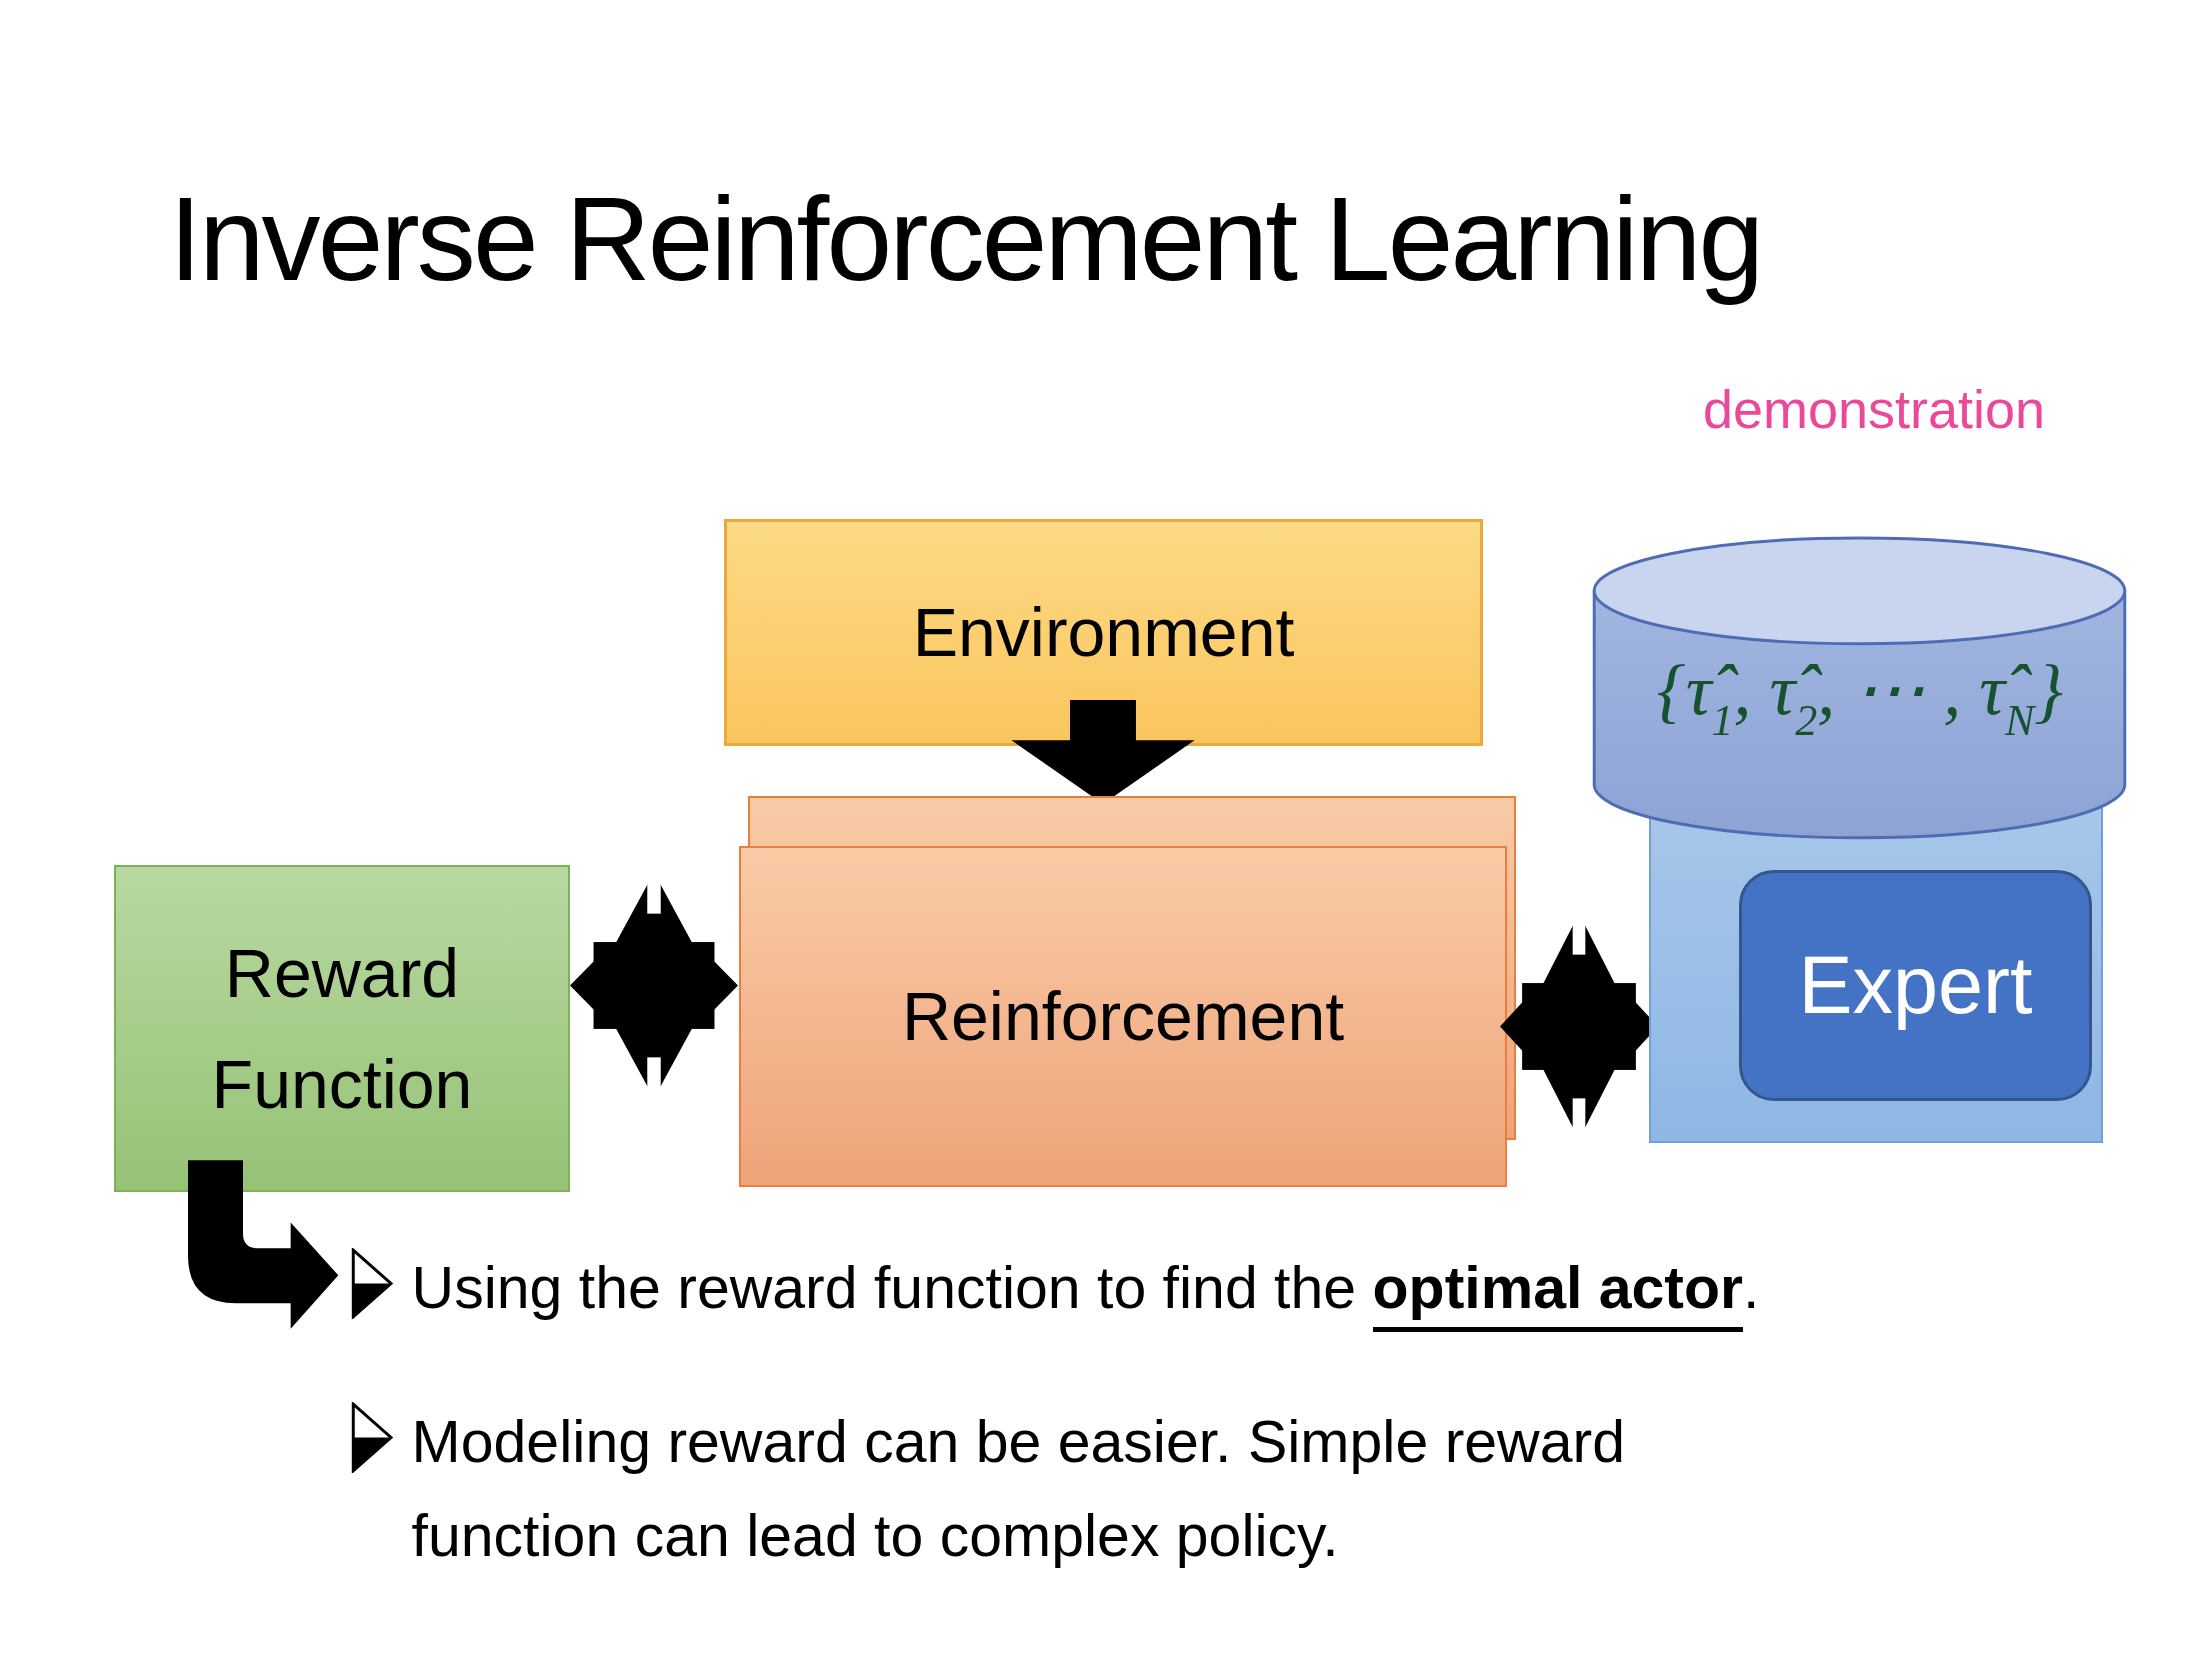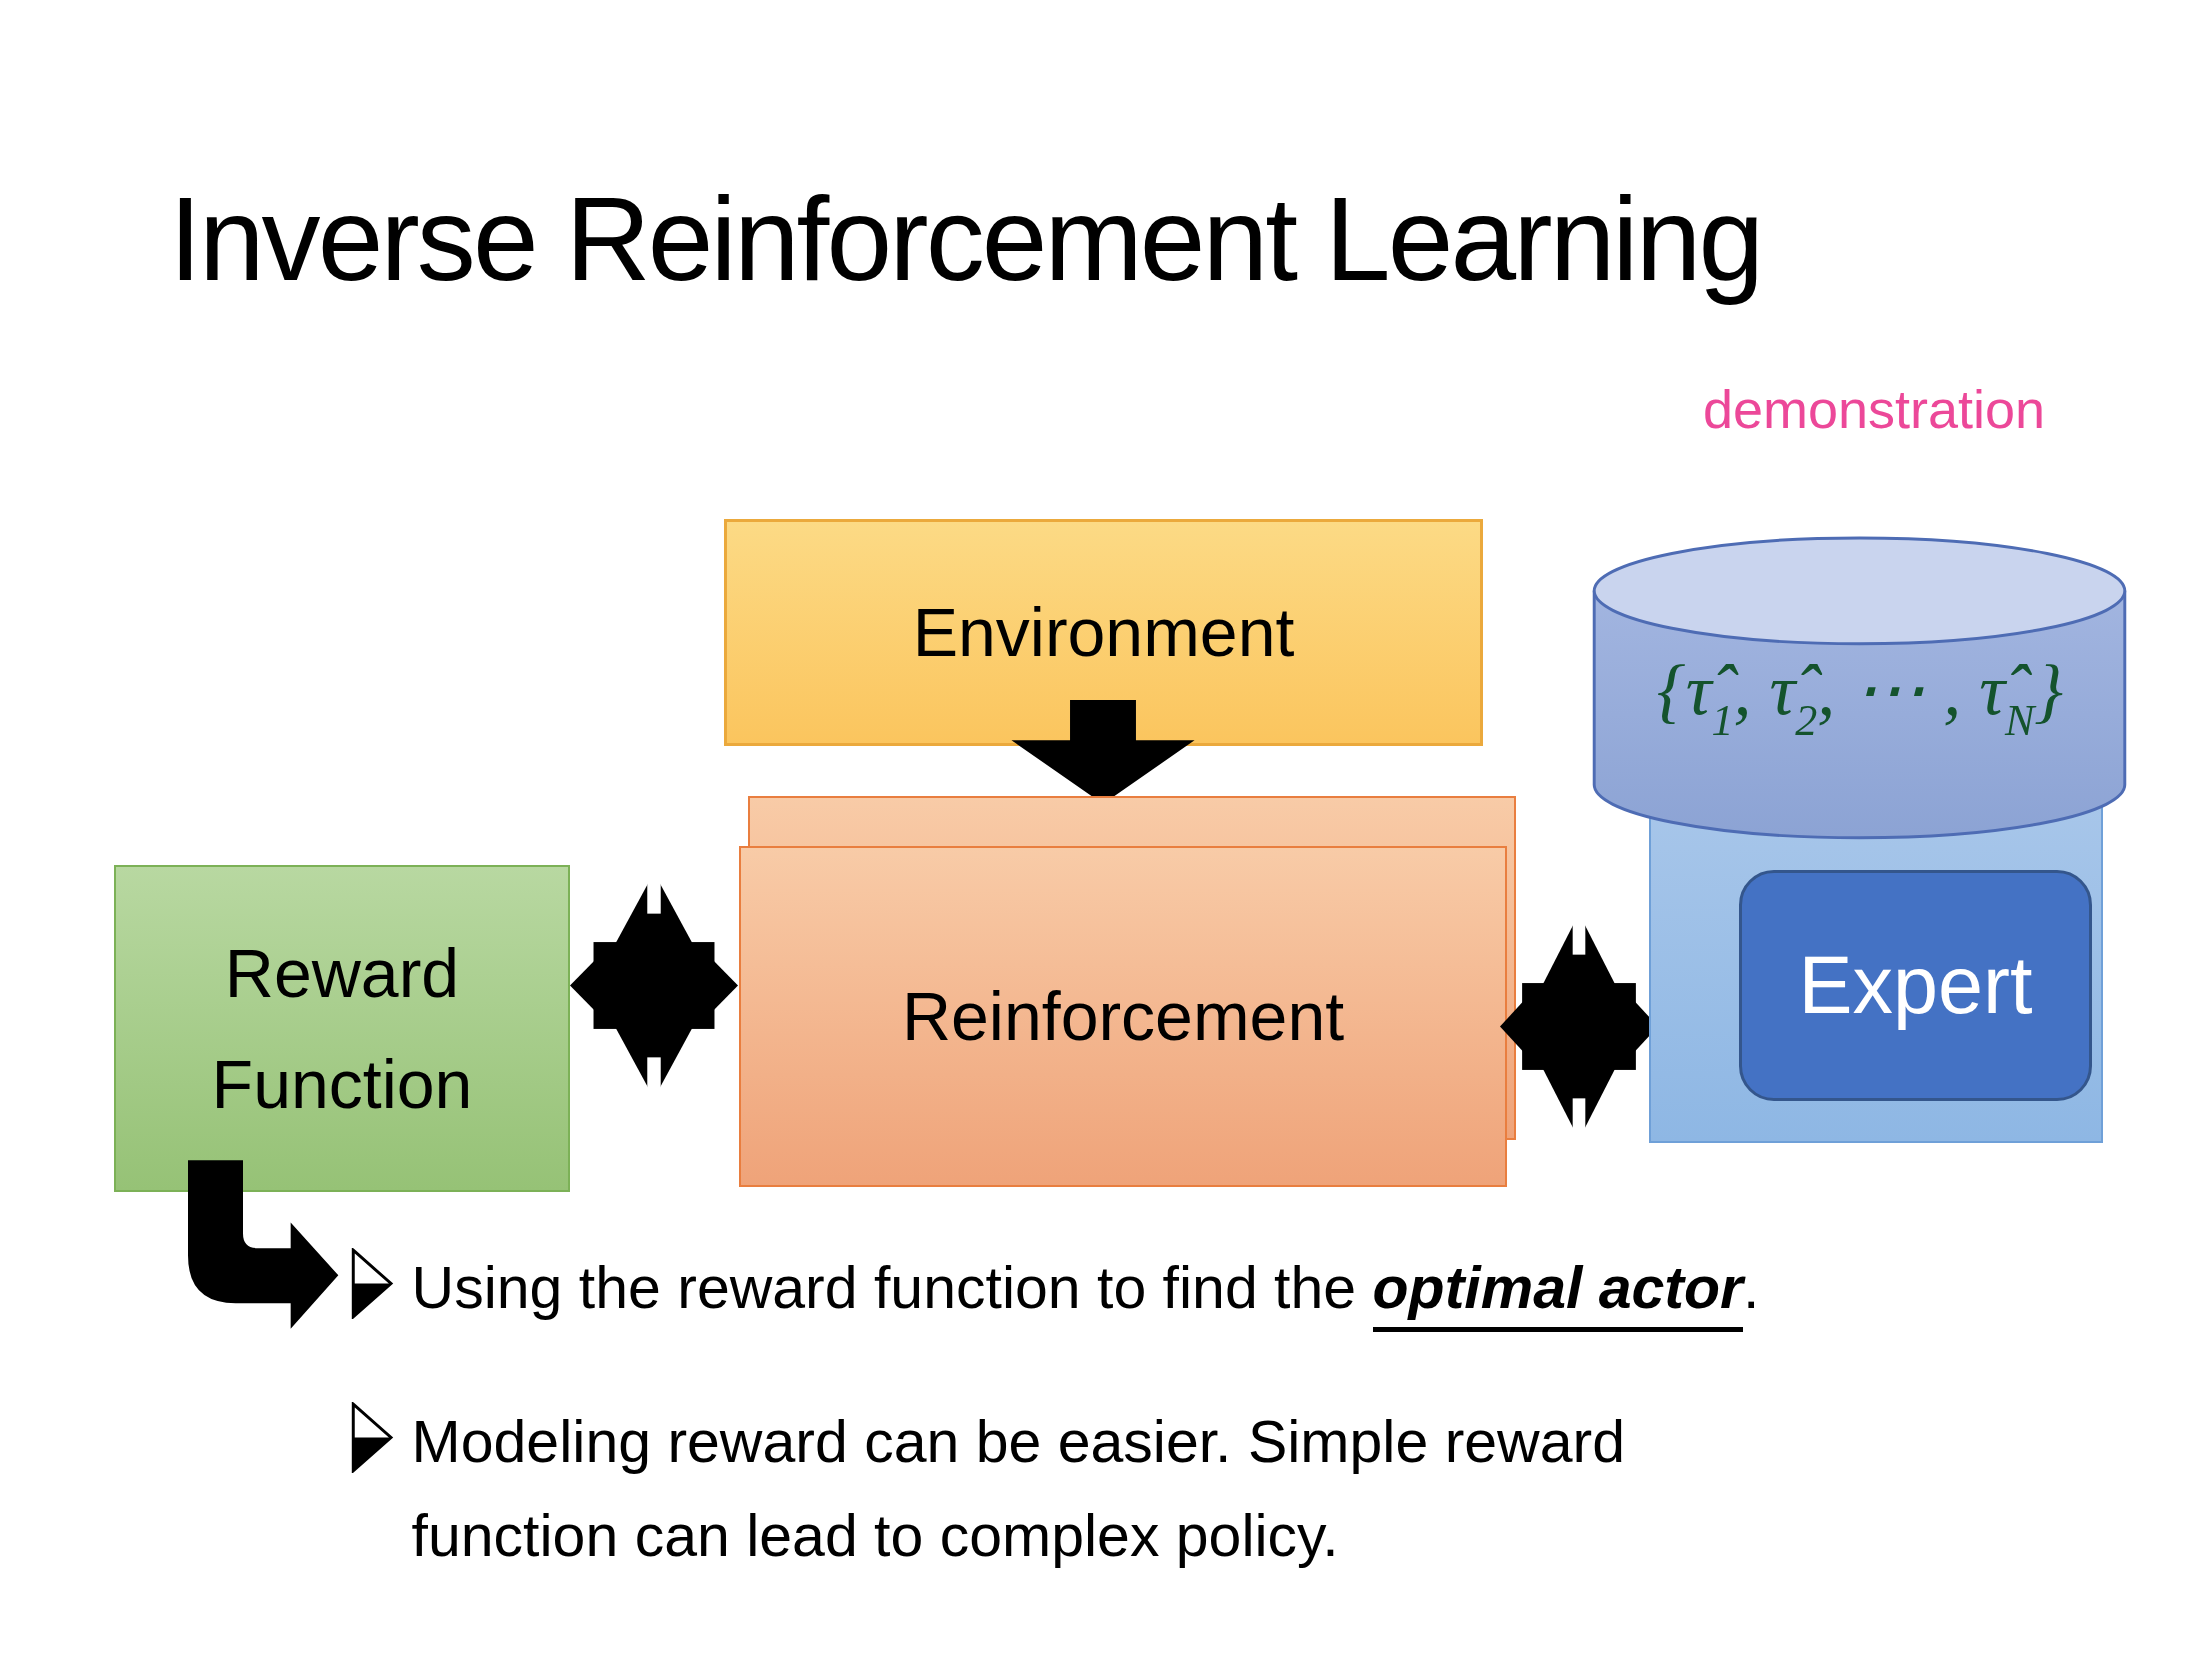--- a/index.html
+++ b/index.html
@@ -87,21 +87,21 @@
   .bullet{
     display:flex;align-items:flex-start;
     color:#000;font-size:59px;line-height:1.6;
   }
   .bullet .marker{flex:0 0 auto;margin-top:7.4px;margin-right:17.6px;}
   .bullet-1{left:351px;top:1241px;}
   .bullet-1 .btext{white-space:nowrap;}
   .bullet-2{left:351px;top:1395px;width:1397px;}
   .bullet-2 .btext{max-width:1308px;}
   .hl{
-    font-weight:bold;font-style:italic;
+    font-weight:bold;
     border-bottom:5.1px solid #000;
     padding-bottom:5.9px;
     margin-top:37px;
   }
 </style>
 </head>
 <body>
 
 <div class="abs title">Inverse Reinforcement Learning</div>
 

